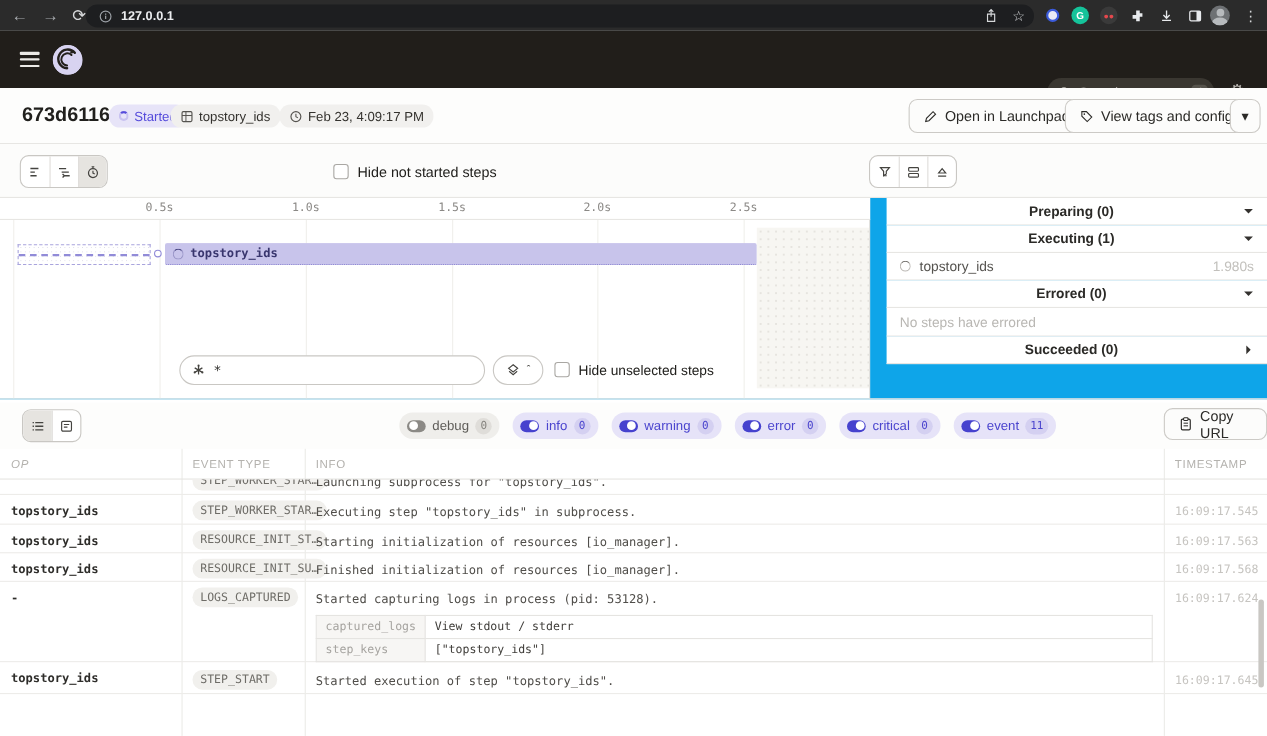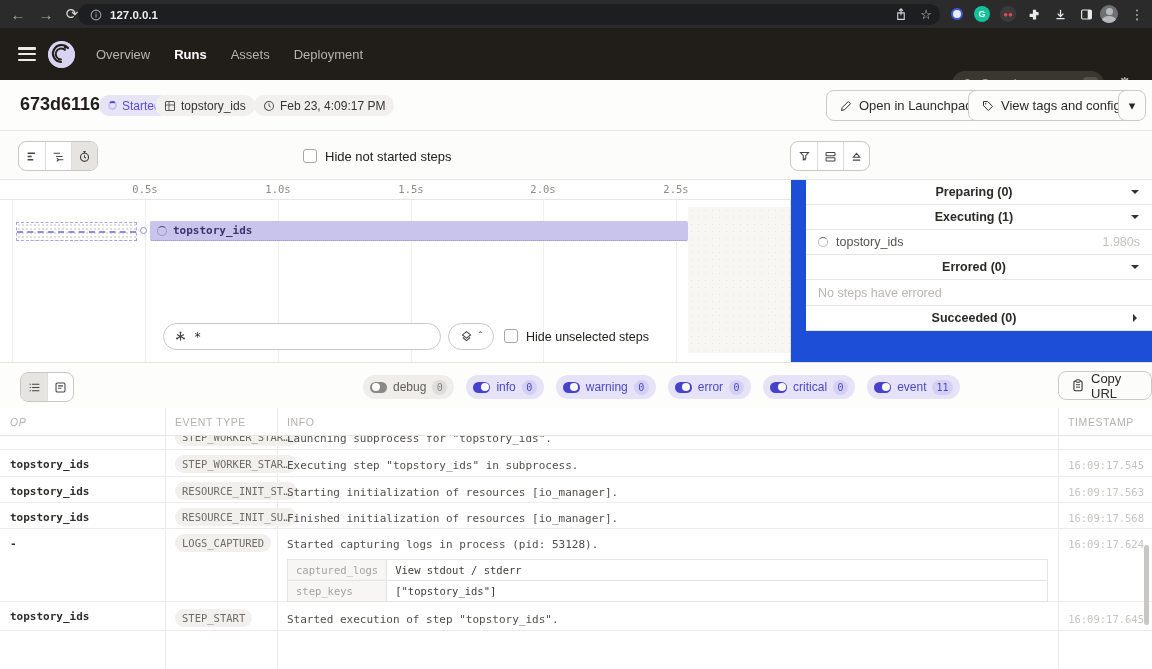--- a/index.html
+++ b/index.html
@@ -52,21 +52,21 @@
   .slider-track { position:absolute; left:118px; top:153px; width:160px; height:4px; background:#D8D6D3; border-radius:2px; }
   .slider-knob { position:absolute; left:112px; top:147px; width:16px; height:16px; border-radius:50%; background:#FDFDFC; border:1px solid #AFADA9; }
   .chk { width:14px; height:14px; border:1.5px solid #A9A7A3; border-radius:3px; background:#fff; display:inline-block; }
   .cb-label { font-size:13px; color:#21201D; }
   .reexec { position:absolute; left:872px; top:142px; height:29px; display:inline-flex; border-radius:8px; overflow:hidden; }
   .reexec .main { background:#232020; color:#fff; font-size:13px; font-weight:bold; display:flex; align-items:center; padding:0 13px; }
   .reexec .drop { background:#92908C; width:26px; display:flex; align-items:center; justify-content:center; color:#fff; }
   .terminate { position:absolute; left:1056px; top:142px; height:29px; background:#DF4E3B; border-radius:8px; color:#fff; font-size:13px; font-weight:bold; display:inline-flex; align-items:center; gap:7px; padding:0 12px; }
 
   
-  .mainsplit { position:absolute; left:0; top:180px; width:1152px; height:183px; border-bottom:1px solid #E5E4E1; background:#1d4ed8; }
+  .mainsplit { position:absolute; left:0; top:180px; width:1152px; height:183px; border-bottom:1px solid #E5E4E1; background:#0ea5e9; }
   .gantt { position:absolute; left:0; top:0; width:791px; height:182px; background:#fff; border-right:1px solid #E2E1DE; }
   .timeline { position:absolute; left:0; top:0; width:791px; height:20px; border-bottom:1px solid #E7E6E3; background:#fff; }
   .tick { position:absolute; top:3px; width:44px; text-align:center; font-family:"DejaVu Sans Mono", monospace; font-size:10.5px; color:#8B8986; }
   .gridline { position:absolute; top:20px; width:1px; height:162px; background:#F0EFEC; }
   .notstarted-shade { position:absolute; left:688px; top:27px; width:102px; height:146px; background:#F7F6F2;
      background-image:radial-gradient(#E6E4DF 0.8px, transparent 0.9px); background-size:7px 7px; }
   .dashbox { position:absolute; left:16px; top:42px; width:121px; height:19px; border:1px dashed #A9A4DD;
      background-image:radial-gradient(#DCDAE6 0.7px, transparent 0.8px); background-size:4px 4px; }
   .dashbox::after { content:''; position:absolute; left:0; right:0; top:8px; border-top:2px dashed #9V; border-top:2px dashed #918BD8; }
   .connector { position:absolute; left:140px; top:47px; width:7px; height:7px; border-radius:50%; border:1.5px solid #918BD8; background:#fff; }
@@ -187,26 +187,20 @@
       <i></i>
     </div>
   <div class="dlogo">
     <svg width="27" height="27" viewBox="0 0 27 27">
         <circle cx="13.5" cy="13.5" r="13.5" fill="#D8D3F1"></circle>
         <path d="M20 7a8.5 8.5 0 1 0-7 14" fill="none" stroke="#23201C" stroke-width="2.2" stroke-linecap="round"></path>
         <path d="M17 9a5.5 5.5 0 1 0-4 9.5" fill="none" stroke="#23201C" stroke-width="1.8" stroke-linecap="round"></path>
         <circle cx="17.2" cy="6.4" r="1.3" fill="#23201C"></circle>
       </svg>
   </div>
-  <div class="dnav-links">
-    <span class="lnk">Overview</span>
-    <span class="lnk active">Runs</span>
-    <span class="lnk">Assets</span>
-    <span class="lnk">Deployment</span>
-  </div>
   <div class="searchpill">
     <span>
       <svg width="12" height="12" viewBox="0 0 16 16">
           <circle cx="7" cy="7" r="4.5" fill="none" stroke="#CFCCC6" stroke-width="1.6"></circle>
           <line x1="10.5" y1="10.5" x2="14" y2="14" stroke="#CFCCC6" stroke-width="1.6"></line>
         </svg>
     </span>
     <span class="ph">Search...</span>
     <span class="slash">/</span>
   </div>

